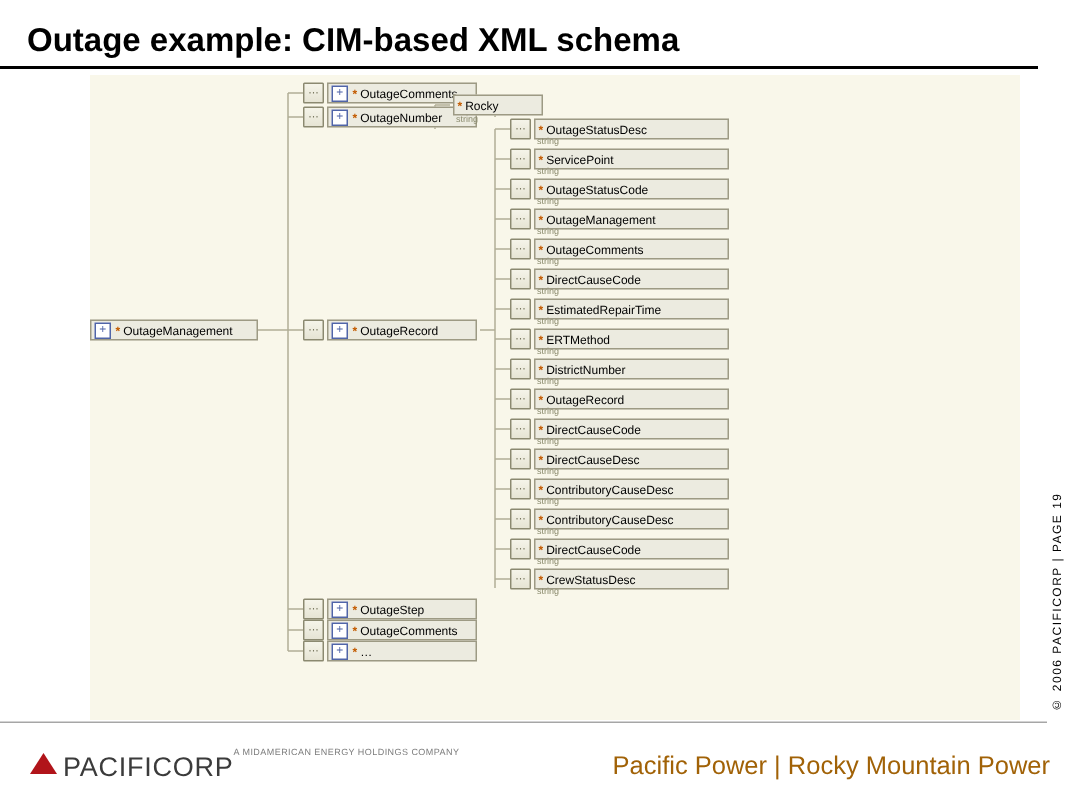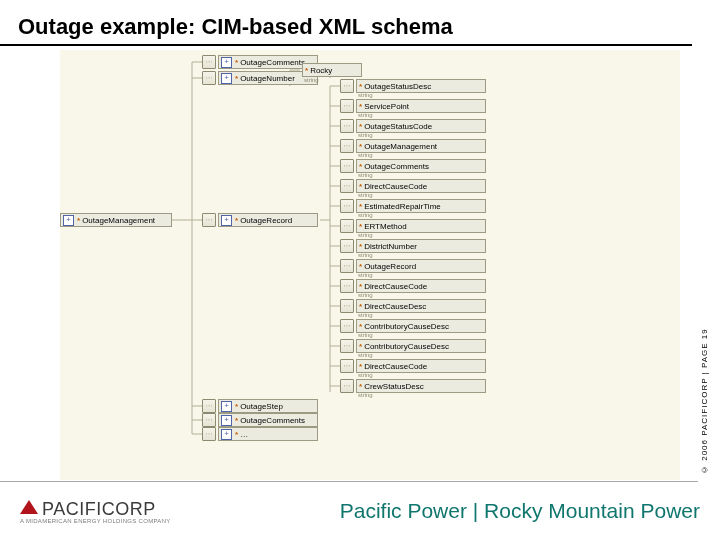--- a/index.html
+++ b/index.html
@@ -7,25 +7,25 @@
   .canvas{position:absolute;left:60px;top:50px;width:620px;height:430px;background:#f9f7ea}
   svg{position:absolute;left:0;top:0}
   .node{position:absolute;display:flex;align-items:center;border:1px solid #9d9a84;background:#ecebe0;font-size:8px;padding:1px 2px;box-sizing:border-box;height:14px}
   .node .plus{width:9px;height:9px;border:1px solid #5065a8;display:inline-flex;align-items:center;justify-content:center;margin-right:3px;font-size:8px;line-height:1;color:#5065a8;background:#fff}
   .node .star{color:#c35b00;margin-right:2px;font-weight:bold}
   .node .lbl{white-space:nowrap}
   .sub{position:absolute;font-size:6px;color:#8b8b6e}
   .icon{position:absolute;width:12px;height:12px;border:1px solid #8b8970;border-radius:1px;background:linear-gradient(180deg,#f5f4e9,#e6e4d4);display:flex;align-items:center;justify-content:center;font-size:7px;color:#7a7860}
   .copy{position:absolute;right:2px;top:60px;bottom:66px;width:18px;writing-mode:vertical-rl;transform:rotate(180deg);font-size:8px;letter-spacing:1px;color:#000}
   .footer{position:absolute;left:0;right:0;bottom:0;height:58px;display:flex;align-items:center;justify-content:space-between;padding:0 20px;box-sizing:border-box}
-  .logo{display:flex;flex-direction:column}
+  .logo{display:flex;}
   .logo-main{font-family:"Arial Black",Arial;font-size:18px;letter-spacing:.5px;color:#3b3b3b;display:flex;align-items:center}
   .logo-main .tri{width:0;height:0;border-left:9px solid transparent;border-right:9px solid transparent;border-bottom:14px solid #b1141a;margin-right:4px;display:inline-block;position:relative;top:-2px}
   .logo-sub{font-size:6px;color:#7d7d7d;letter-spacing:.3px;margin-top:-2px}
-  .brands{font-size:21px;color:#0f766e}
+  .brands{font-size:17px;color:#a16207}
   .line{position:absolute;left:0;right:22px;bottom:58px;height:1px;background:#000;opacity:.35}
 </style>
 </head>
 <body>
 
 <div class="title">Outage example: CIM-based XML schema</div>
 
 <div class="canvas">
   <svg width="620" height="430">
     <g stroke="#b0ae96" stroke-width="1" fill="none">

